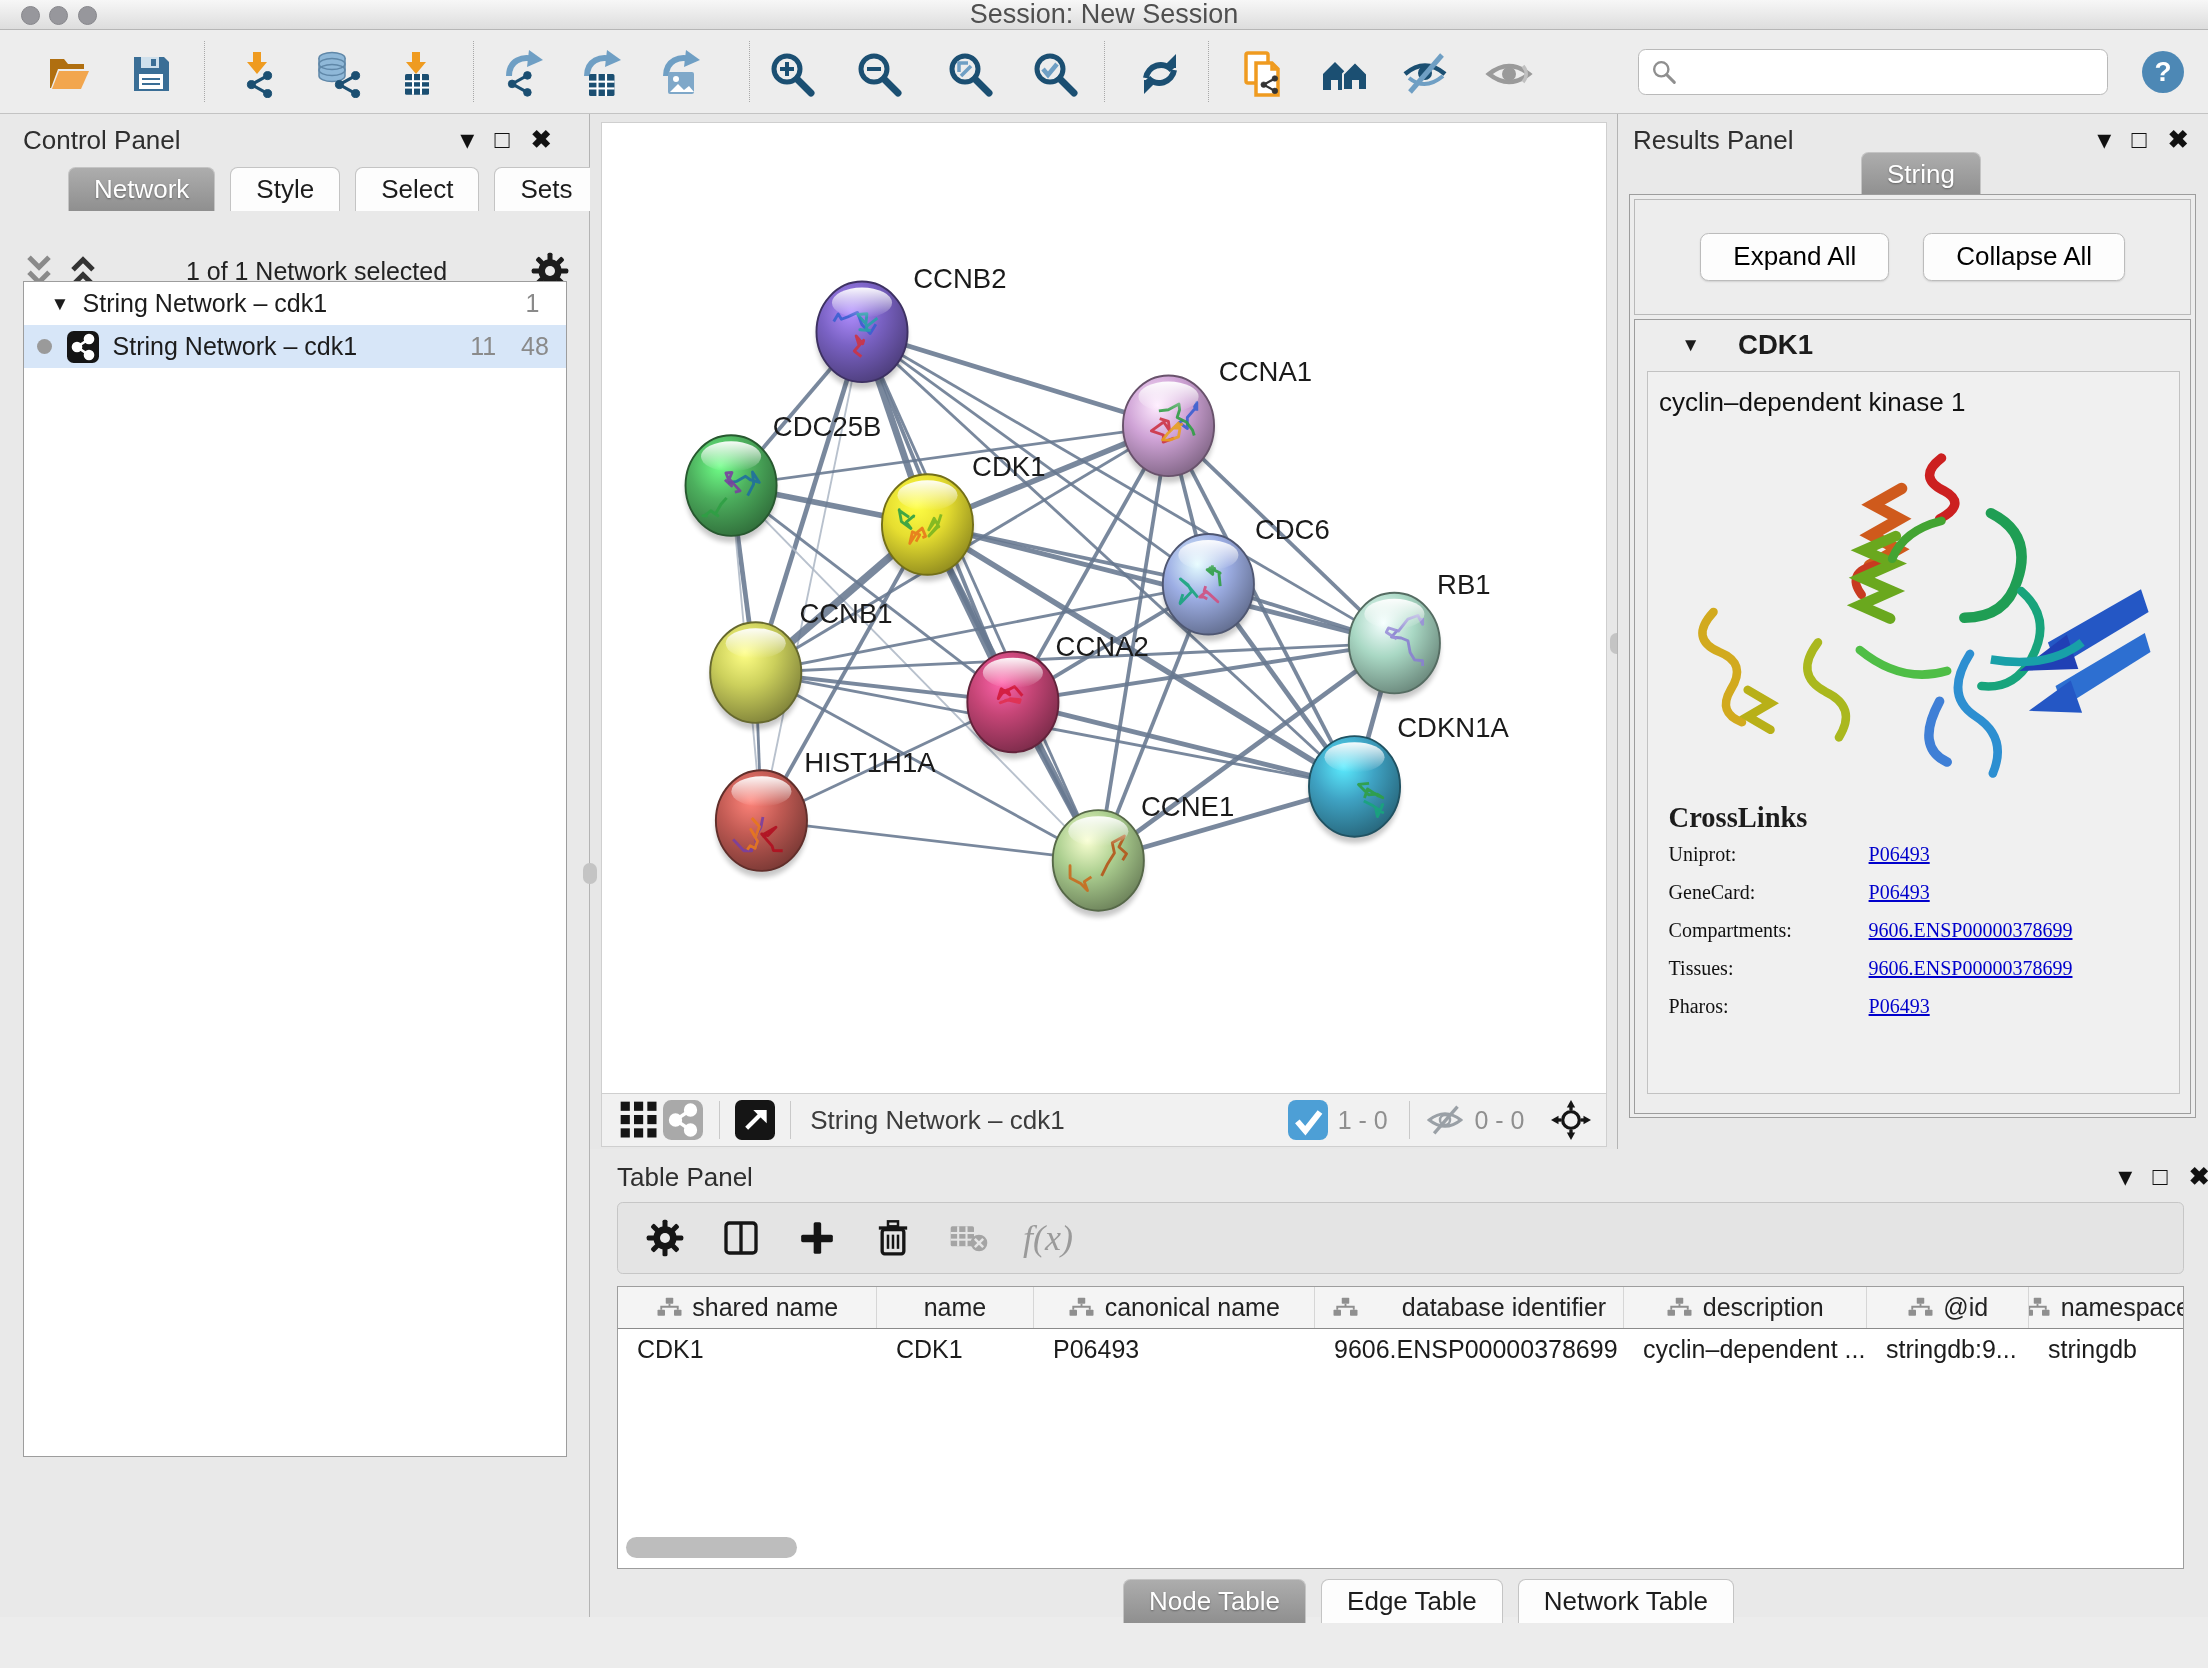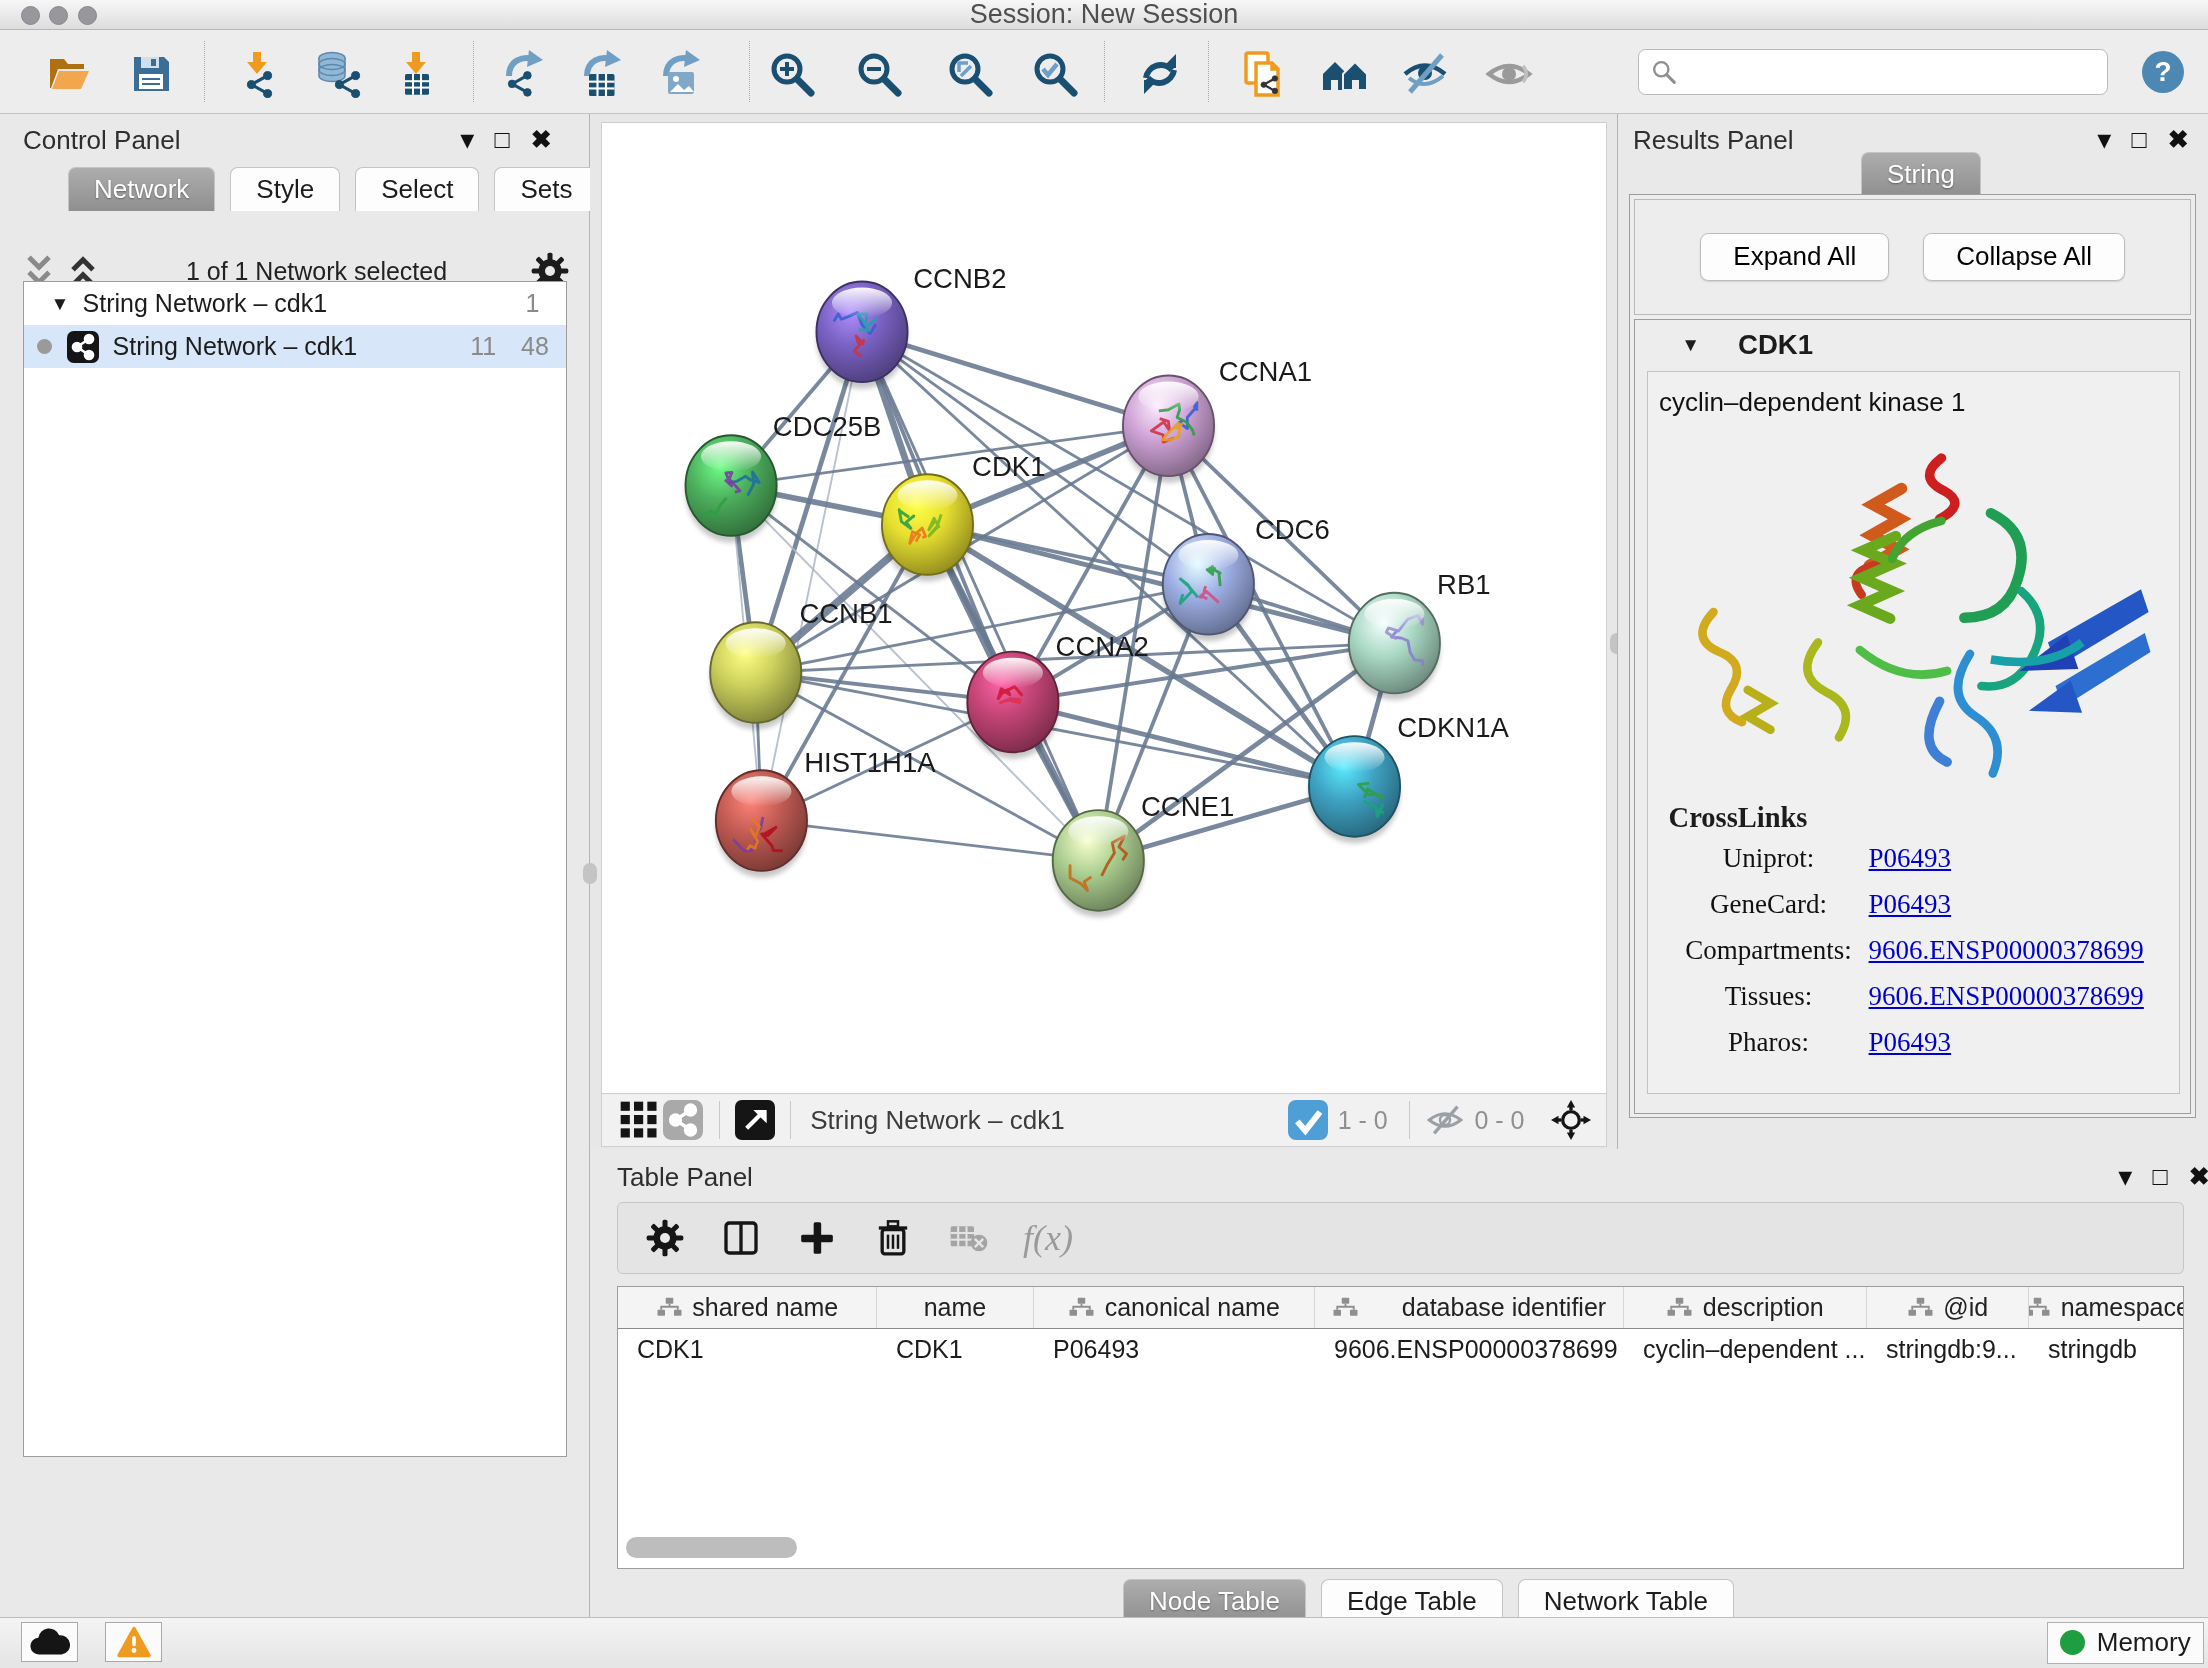--- a/index.html
+++ b/index.html
@@ -77,21 +77,21 @@
   .rp-btn { background:#fdfdfd; border:1px solid #bcbcbc; border-radius:8.6px;
     font-size:26px; padding:7.6px 32px; cursor:pointer; box-shadow:0 1px 1.9px rgba(0,0,0,.12); }
   #gene-box { position:absolute; left:3.8px; top:124px; width:557px; height:795px;
     border:1px solid #9d9d9d; background:#ededed; }
   #gene-head { height:49px; display:flex; align-items:center; font-size:27.6px; font-weight:bold; }
   #gene-inner { position:absolute; left:11.4px; top:51px; width:533px; height:723px;
     background:#f0f0f0; border:1px solid #c2c2c2; }
   #gene-desc { font-size:26px; padding:15px 9.5px 0 11.4px; color:#111; }
   #crosslinks { font-family:"Liberation Serif", serif; padding:0 0 0 21px; }
   #crosslinks h3 { font-size:28.5px; margin-bottom:9.5px; }
-  .cl-row { display:flex; font-size:27px; margin-bottom:15px;text-align:center; }
+  .cl-row { display:flex; font-size:20px; margin-bottom:15px; }
   .cl-label { width:200px; color:#111; }
   .cl-link { color:#0000cc; text-decoration:underline; cursor:pointer; }
 
   
   #table-panel { left:590px; top:1149px; width:1619px; height:468px; background:#e9e9e9; }
   #tp-toolbar { position:absolute; left:27px; top:53px; width:1567px; height:72px;
     background:#e4e4e4; border:1px solid #c6c6c6; border-radius:5.7px;
     display:flex; align-items:center; gap:32px; padding-left:25px; }
   .tpi { width:44px; height:44px; display:flex; align-items:center; justify-content:center; cursor:pointer; }
   .tpi svg { width:40px; height:40px; }
@@ -967,36 +967,14 @@
       </div>
     </div>
 
     <div id="tp-tabs">
         <div class="tab sel">Node Table</div>
         <div class="tab">Edge Table</div>
         <div class="tab">Network Table</div>
       </div>
   </div>
 
-  <div id="statusbar" class="abs">
-    <div class="sb-btn" style="left:21px">
-      <span style="display:flex">
-        <svg width="40" height="30" viewBox="0 0 48 34">
-            <path d="M11 32a10 10 0 01-1-20A13 13 0 0135 9a9 9 0 013 23z" fill="#151515"></path>
-          </svg>
-        </span>
-    </div>
-    <div class="sb-btn" style="left:105px">
-      <span style="display:flex">
-        <svg width="34" height="32" viewBox="0 0 48 44">
-            <path d="M24 3L45 41H3z" fill="#ef9b20" stroke="#ef9b20" stroke-width="5" stroke-linejoin="round"></path>
-            <rect x="21.5" y="14" width="5" height="14" rx="2" fill="#fff"></rect>
-            <circle cx="24" cy="34" r="3.4" fill="#fff"></circle>
-          </svg>
-        </span>
-    </div>
-    <div id="memory-btn">
-      <span id="memory-dot"></span>
-      <span>Memory</span>
-    </div>
-  </div>
 </div>
 
 
 </body></html>

